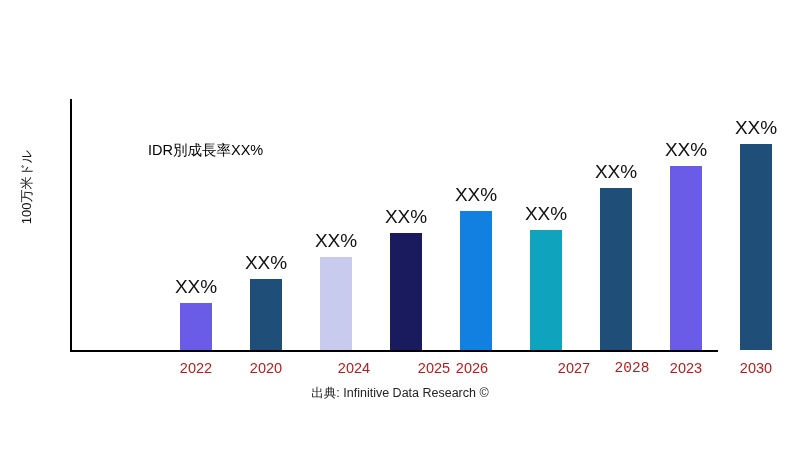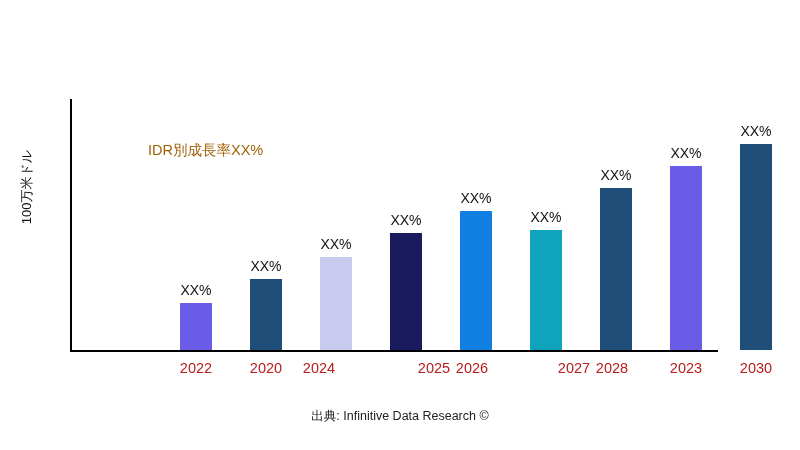--- a/index.html
+++ b/index.html
@@ -72,37 +72,37 @@
     height: 1.6px;
     background: #000000;
   }
 
   
   .growth-annotation {
     position: absolute;
     left: 148px;
     top: 141px;
     font-size: 14.5px;
-    color: #a16207;
+    color: #000000;
     white-space: nowrap;
     font-weight: 500;
   }
 
   
   .bar {
     position: absolute;
     bottom: 1.6px;
   }
   .bar-value {
     position: absolute;
     bottom: 100%;
     left: 50%;
     transform: translateX(-50%);
     margin-bottom: 5px;
-    font-size: 14px;
+    font-size: 19px;
     color: #111111;
     white-space: nowrap;
   }
 
   
   .x-tick {
     position: absolute;
     top: 360px;
     font-size: 14.5px;
     color: #b91c1c;
@@ -113,21 +113,20 @@
 
   
   .source-note {
     position: absolute;
     left: 0;
     top: 385px;
     width: 800px;
     text-align: center;
     font-size: 12.5px;
     color: #222222;
-    margin-top: 23px;
   }
 </style>
 </head>
 <body>
 
 <div id="chart-root">
 
 
   <div class="y-axis-title">100万米ドル</div>
 
@@ -163,24 +162,24 @@
           <span class="bar-value">XX%</span>
         </div>
       </div>
   </div>
 
   <div class="growth-annotation">IDR別成長率XX%</div>
 
   <div id="ticks-layer">
       <div class="x-tick" style="left: 196px;">2022</div>
       <div class="x-tick" style="left: 266px;">2020</div>
-      <div class="x-tick" style="left: 319px;">2024</div>
+      <div class="x-tick" style="left: 354px;">2024</div>
       <div class="x-tick" style="left: 406px; margin-left: 28px;">2025</div>
       <div class="x-tick" style="left: 472px;">2026</div>
       <div class="x-tick" style="left: 546px; margin-left: 28px;">2027</div>
-      <div class="x-tick" style="left: 612px;">2028</div>
+      <div class="x-tick" style="left: 632px; font-family: Liberation Mono, monospace;">2028</div>
       <div class="x-tick" style="left: 686px;">2023</div>
       <div class="x-tick" style="left: 756px;">2030</div>
     </div>
 
   <div class="source-note">出典: Infinitive Data Research ©</div>
 
 </div>
 
 </body></html>

